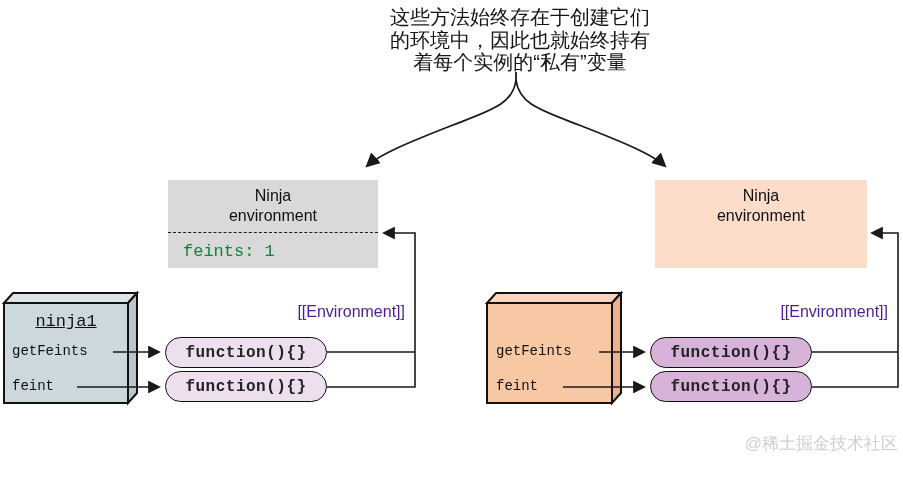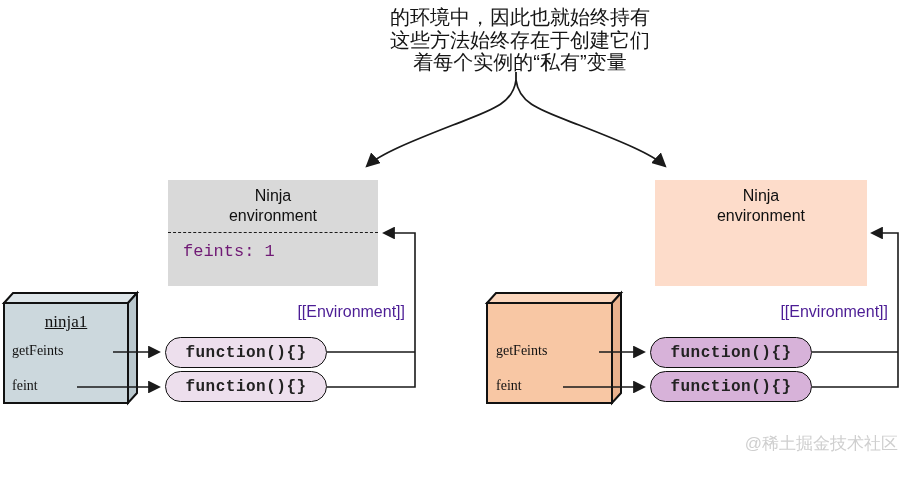--- a/index.html
+++ b/index.html
@@ -8,52 +8,52 @@
     font-family:"Liberation Sans", sans-serif; color:#111; overflow:hidden;
   }
   .abs { position:absolute; }
   svg.overlay { position:absolute; left:0; top:0; width:903px; height:479px; pointer-events:none; z-index:2; }
 
   .annotation {
     left:360px; top:6px; width:320px; text-align:center;
     font-size:20px; line-height:22.5px; font-weight:500; color:#151515; z-index:1;
   }
 
-  .env-box { width:210px; height:106px; top:180px; z-index:1; }
+  .env-box { width:210px; height:88px; top:180px; z-index:1; }
   .env-top {
     height:52px; display:flex; flex-direction:column; justify-content:center;
     text-align:center; font-size:16px; line-height:20px; color:#101010;
   }
   .env-bottom {
     border-top:1.6px dashed #1b1b1b; padding:9px 12px 0 15px;
-    font-family:"Liberation Mono","DejaVu Sans Mono",monospace; font-size:17px; color:#701a75;
+    font-family:"Liberation Mono","DejaVu Sans Mono",monospace; font-size:17px; color:#15803d;
   }
 
   .pill {
     width:162px; height:31px; border:1.6px solid #101010; border-radius:16px;
     display:flex; align-items:center; justify-content:center;
     font-family:"Liberation Mono","DejaVu Sans Mono",monospace; font-size:16px;
     letter-spacing:0.5px; color:#222; z-index:1; box-sizing:border-box;font-weight:bold;
   }
 
-  .mono { font-family:Liberation Serif, serif; }
+  .mono { font-family:Liberation Mono, monospace; }
   .obj-name { width:124px; text-align:center; font-size:17px; text-decoration:underline; z-index:3; }
   .obj-prop { font-size:14px; z-index:3; }
   .env-ref { width:150px; text-align:right; font-size:16px; color:#4c1d95; z-index:3; }
   .code { font-size:17px; line-height:23px; color:#151515; z-index:3; white-space:pre; }
   .watermark { width:200px; text-align:right; font-size:17px; z-index:3; }
 </style>
 </head>
 <body>
 
 <div class="canvas">
 
   <div class="abs annotation">
+    <div>这些方法始终存在于创建它们</div>
     <div>的环境中，因此也就始终持有</div>
-    <div>这些方法始终存在于创建它们</div>
     <div>着每个实例的“私有”变量</div>
   </div>
 
   <div class="abs env-box" style="left: 168px; background-color: rgb(217, 217, 217);">
     <div class="env-top">
       <div>Ninja</div>
       <div>environment</div>
     </div>
     <div class="env-bottom">feints: 1</div>
   </div>

